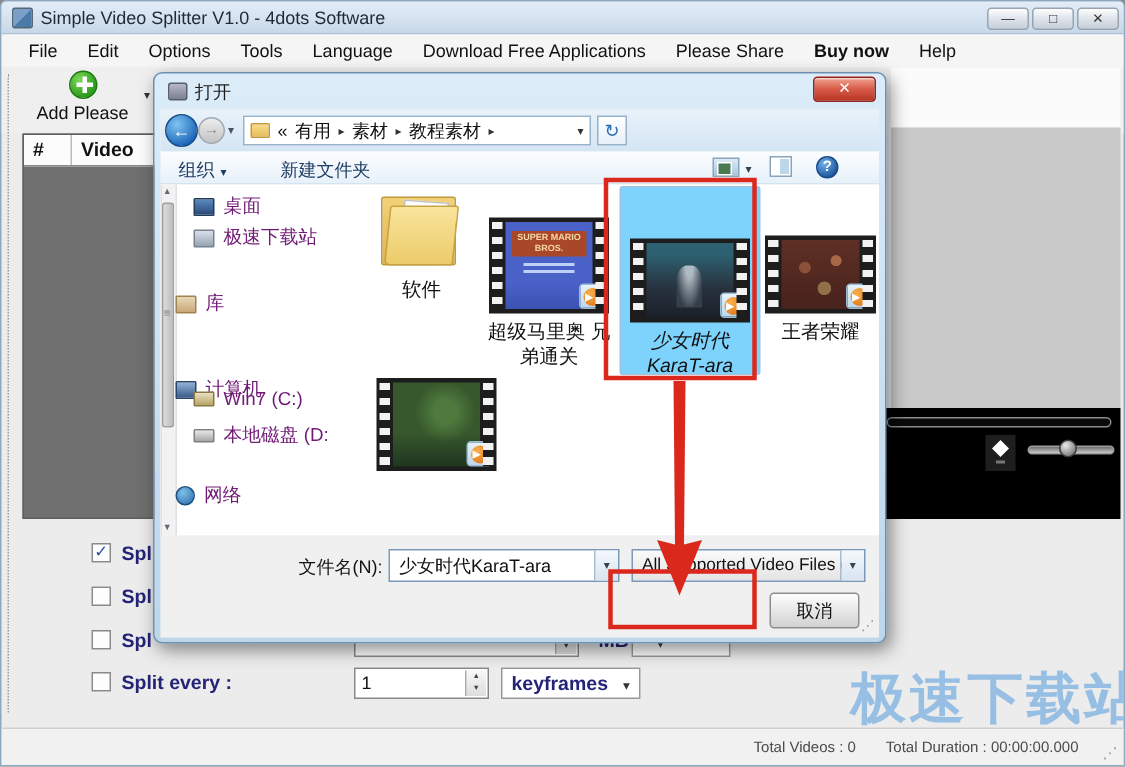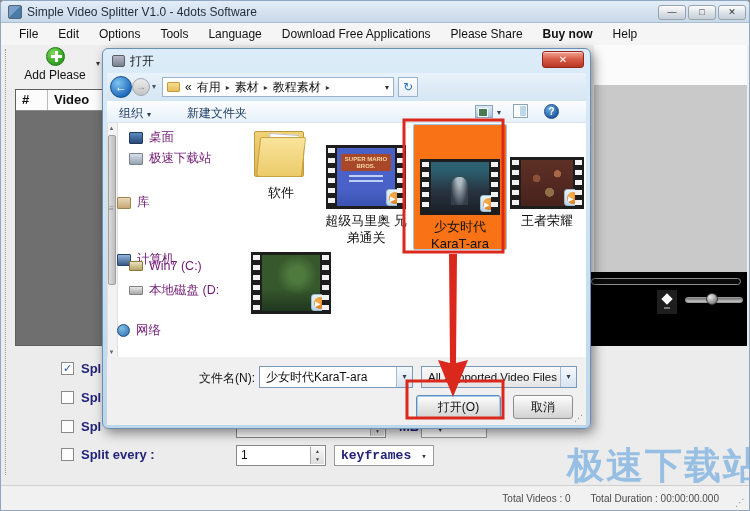--- a/index.html
+++ b/index.html
@@ -165,21 +165,21 @@
   .sbar { left:112px; top:0; width:11px; height:234px; background:#f2f2f2;
     border-left:1px solid #e0e0e0; border-right:1px solid #e0e0e0; }
   .sbar .arr { position:absolute; left:0; width:9px; font-size:6px; color:#667; text-align:center; }
   .sbar-thumb { position:absolute; left:1px; top:12px; width:8px; height:150px;
     background:linear-gradient(90deg,#dcdcdc,#bdbdbd); border:1px solid #a0a0a0; border-radius:2px; }
   .sbar-thumb::after { content:"≡"; position:absolute; left:0px; top:68px; font-size:8px; color:#888; }
 
   
   .tile { position:absolute; text-align:center; }
   .tile-label { font-size:13px; color:#111; line-height:1.3; margin-top:4px; }
-  .tile.selected { background:#f97316; border:1px solid #9ec4e4; border-radius:2px; }
+  .tile.selected { background:#7dd3fc; border:1px solid #9ec4e4; border-radius:2px;font-style:italic; }
   .folder-icon { position:relative; width:58px; height:52px; margin:4px auto 0; }
   .folder-back { position:absolute; left:2px; top:2px; width:50px; height:46px;
     background:linear-gradient(#f2d277,#e0b44e); border:1px solid #bf9a3a; border-radius:2px; }
   .folder-paper { position:absolute; left:16px; top:5px; width:30px; height:42px;
     background:#fdfdfd; border:1px solid #c0c0c0; transform:rotate(4deg); }
   .folder-front { position:absolute; left:6px; top:8px; width:46px; height:40px;
     background:linear-gradient(#f9e49c,#eccb6a); border:1px solid #c8a344; border-radius:2px 2px 2px 4px;
     transform:skewX(-6deg); }
   .film { position:relative; margin:0 auto; background:#1d1d1d; padding:3px 11px; }
   .film::before, .film::after { content:""; position:absolute; top:3px; bottom:3px; width:7px;
@@ -291,21 +291,21 @@
   <div class="abs ddbox dd-caret" style="left:420px;top:416px;height:21px;width:66px;"></div>
 
   <div class="abs optrow" style="top:445px;">
     <div class="cb"></div>
     <div class="optlabel">Split every :</div>
   </div>
   <div class="abs inp" style="left:235px;top:444px;width:90px;height:21px;">
     <span>1</span>
     <div class="spin"></div>
   </div>
-  <div class="abs ddbox dd-caret" style="left:333px;top:444px;height:21px;font-family:Liberation Mono, monospace;"><span>keyframes</span></div>
+  <div class="abs ddbox dd-caret" style="left:333px;top:444px;height:21px;"><span>keyframes</span></div>
 
   <div class="abs pv-white"></div>
   <div class="abs pv-gray"></div>
   <div class="abs pv-black">
     <div class="abs seek"></div>
     <div class="abs volbtn"></div>
     <div class="abs voltrack"></div>
     <div class="abs volthumb"></div>
   </div>
 
@@ -434,21 +434,20 @@
       <div class="abs dfooter">
         <div class="fn-label">文件名(N):</div>
         <div class="combo fncombo">
           <span>少女时代KaraT-ara</span>
           <div class="cc"></div>
         </div>
         <div class="combo ftcombo">
           <span>All Supported Video Files (*.</span>
           <div class="cc"></div>
         </div>
-        <div class="btn openbtn">打开(O)</div>
         <div class="btn cancelbtn">取消</div>
         <div class="dlg-grip"></div>
       </div>
     </div>
   </div>
 
   <svg id="anno" viewBox="0 0 750 511">
     <rect x="403" y="119" width="99" height="132" fill="none" stroke="#da291c" stroke-width="3"></rect>
     <rect x="406" y="380" width="96" height="37" fill="none" stroke="#da291c" stroke-width="3"></rect>
     <path d="M448,253 L456,253 L455,362 L467,359 L452,396 L437,359 L449,362 Z" fill="#da291c"></path>

